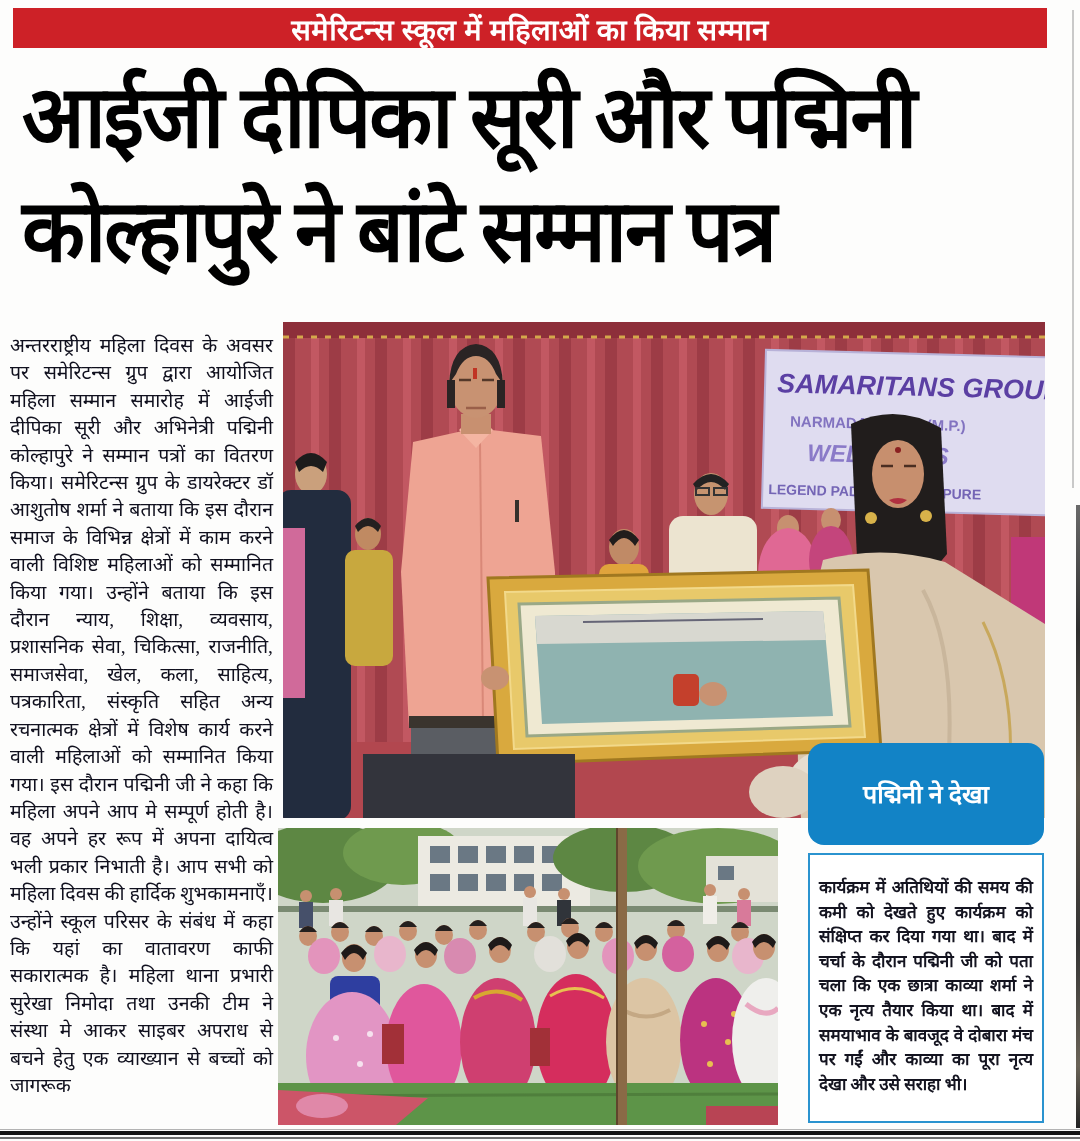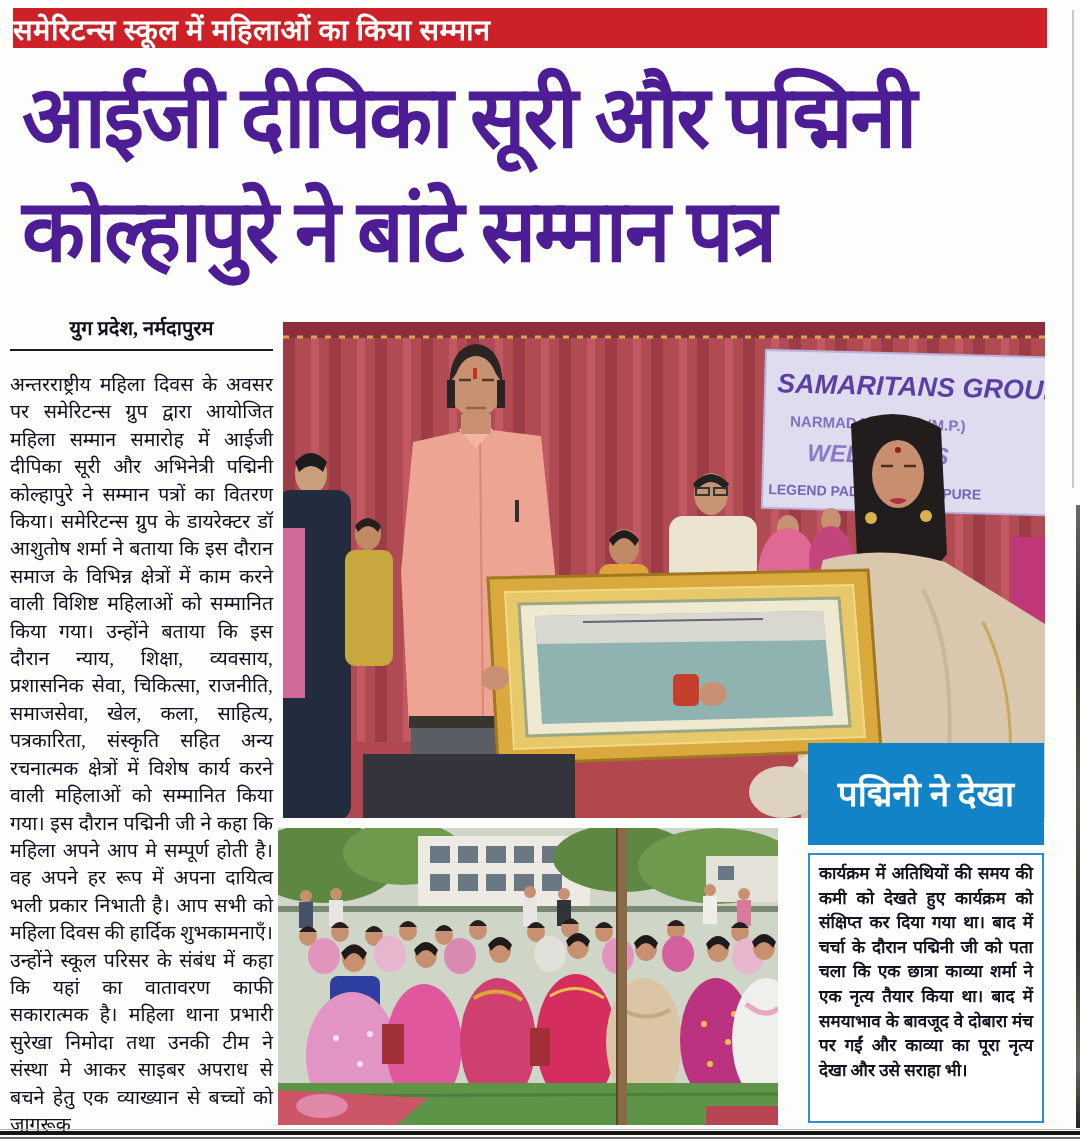--- a/index.html
+++ b/index.html
@@ -6,25 +6,25 @@
   body{
     width:1080px;height:1141px;position:relative;overflow:hidden;
     background:#fdfdfc;
     font-family:"Liberation Serif","DejaVu Serif",serif;
   }
   .abs{position:absolute;}
   
   .top-banner{
     left:13px;top:8px;width:1034px;height:40px;
     background:#cd2127;color:#fff;
-    display:flex;align-items:center;
+    display:flex;align-items:center;justify-content:center;
     font-size:29px;font-weight:700;letter-spacing:.5px;
   }
   
-  .headline{left:22px;top:58px;width:1040px;color:#4c1d95;}
+  .headline{left:22px;top:58px;width:1040px;color:#000000;}
   .headline .hl{
     font-size:82px;font-weight:800;letter-spacing:-2px;
     line-height:114px;white-space:nowrap;
     transform:scaleY(1.06);transform-origin:top left;
   }
   
   .left-col{left:10px;top:312px;width:263px;color:#10101e;}
   .byline{
     text-align:center;font-weight:700;font-size:20px;
     padding:2px 0 8px 0;border-bottom:2.5px solid #1c1c1c;
@@ -33,26 +33,26 @@
     margin-top:20px;font-size:19.5px;line-height:27.4px;
     text-align:justify;font-weight:500;
   }
   
   .main-photo{left:283px;top:322px;width:762px;height:496px;overflow:hidden;background:#b2474f;}
   .crowd-photo{left:278px;top:828px;width:500px;height:297px;overflow:hidden;background:#cfd6c8;}
   
   .side-title{
     left:808px;top:743px;width:236px;height:102px;background:#1283c6;
     color:#fff;display:flex;flex-direction:column;align-items:center;justify-content:center;
-    font-size:35px;font-weight:700;line-height:45px;z-index:5;
+    font-size:25px;font-weight:700;line-height:45px;z-index:5;border-radius:16px;
   }
   .side-box{
     left:808px;top:853px;width:236px;height:270px;background:#fff;
     border:2px solid #2a93cf;box-sizing:border-box;
-    padding:7px 9px;z-index:5;
+    padding:21px 9px;z-index:5;
   }
   .side-box .side-body{
     font-size:17px;line-height:24.6px;text-align:justify;
     color:#141420;font-weight:600;
   }
   
   .v-divider{left:1072px;top:10px;width:2px;height:478px;background:#c9c9c9;}
   .edge-sliver{
     left:1076px;top:505px;width:4px;height:623px;
     background:linear-gradient(#6a6a6a,#2e2e2e 20%,#5d5548 45%,#333 70%,#6a6357 90%,#222);
@@ -69,21 +69,20 @@
 <div class="abs top-banner">
   <span>समेरिटन्स स्कूल में महिलाओं का किया सम्मान</span>
 </div>
 
 <div class="abs headline">
   <div class="hl">आईजी दीपिका सूरी और पद्मिनी</div>
   <div class="hl">कोल्हापुरे ने बांटे सम्मान पत्र</div>
 </div>
 
 <div class="abs left-col">
-  <div class="byline">युग प्रदेश, नर्मदापुरम</div>
   <div class="body-text">अन्तरराष्ट्रीय महिला दिवस के अवसर पर समेरिटन्स ग्रुप द्वारा आयोजित महिला सम्मान समारोह में आईजी दीपिका सूरी और अभिनेत्री पद्मिनी कोल्हापुरे ने सम्मान पत्रों का वितरण किया। समेरिटन्स ग्रुप के डायरेक्टर डॉ आशुतोष शर्मा ने बताया कि इस दौरान समाज के विभिन्न क्षेत्रों में काम करने वाली विशिष्ट महिलाओं को सम्मानित किया गया। उन्होंने बताया कि इस दौरान न्याय, शिक्षा, व्यवसाय, प्रशासनिक सेवा, चिकित्सा, राजनीति, समाजसेवा, खेल, कला, साहित्य, पत्रकारिता, संस्कृति सहित अन्य रचनात्मक क्षेत्रों में विशेष कार्य करने वाली महिलाओं को सम्मानित किया गया। इस दौरान पद्मिनी जी ने कहा कि महिला अपने आप मे सम्पूर्ण होती है। वह अपने हर रूप में अपना दायित्व भली प्रकार निभाती है। आप सभी को महिला दिवस की हार्दिक शुभकामनाएँ। उन्होंने स्कूल परिसर के संबंध में कहा कि यहां का वातावरण काफी सकारात्मक है। महिला थाना प्रभारी सुरेखा निमोदा तथा उनकी टीम ने संस्था मे आकर साइबर अपराध से बचने हेतु एक व्याख्यान से बच्चों को जागरूक</div>
 </div>
 
 <div class="abs main-photo">
   <svg width="762" height="496" viewBox="0 0 762 496">
     <defs>
       <pattern id="curt" width="46" height="12" patternUnits="userSpaceOnUse">
         <rect width="46" height="12" fill="#b04a53"></rect>
         <rect width="12" height="12" fill="#9d3c46"></rect>
         <rect x="28" width="8" height="12" fill="#c25862"></rect>

